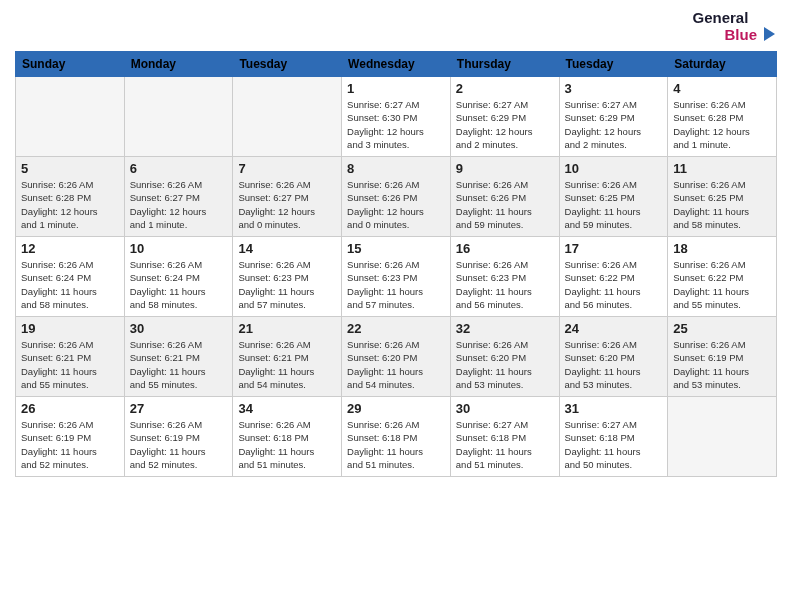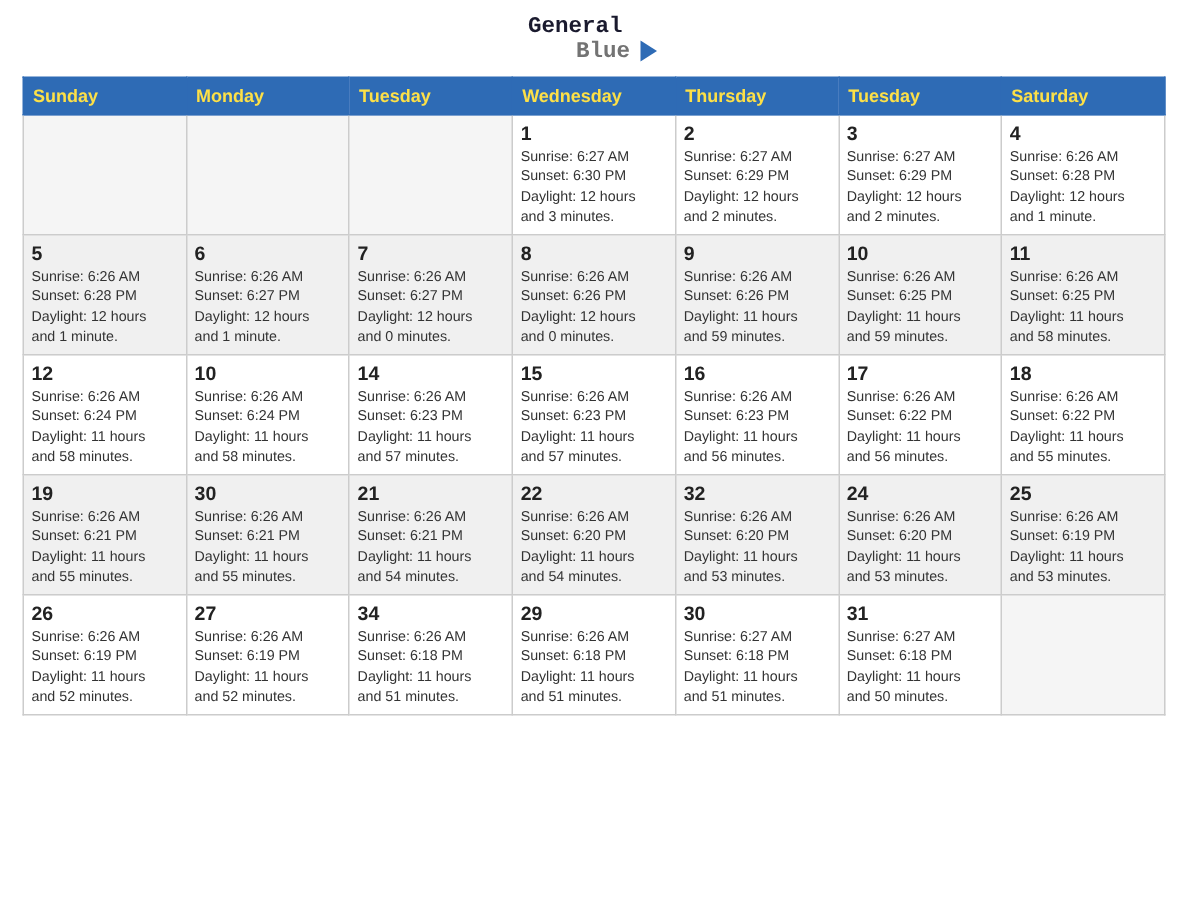--- a/index.html
+++ b/index.html
@@ -11,24 +11,23 @@
       overflow: hidden;
     }
     .page {
       width: 792px;
       height: 612px;
       padding: 10px 15px;
       background: #fff;
     }
     .header {
       display: flex;
-      justify-content: center;
+      justify-content: flex-end;
       align-items: flex-start;
       margin-bottom: 8px;
-      font-family: Liberation Mono, monospace;
     }
     .logo {
       display: flex;
       align-items: center;
       gap: 4px;
     }
     .title-block {
       text-align: right;
     }
     .month-title {
@@ -40,21 +39,21 @@
       font-size: 14px;
       color: #555;
     }
     .calendar {
       width: 100%;
       border-collapse: collapse;
       border: 1px solid #ccc;
     }
     .calendar th {
       background: #2e6bb5;
-      color: #fde047;
+      color: #000000;
       font-size: 12px;
       font-weight: bold;
       text-align: left;
       padding: 5px 6px;
       border: 1px solid #2e6bb5;
     }
     .calendar td {
       border: 1px solid #ccc;
       vertical-align: top;
       padding: 4px 5px;
@@ -82,21 +81,21 @@
   </style>
 </head>
 <body>
 
 <div class="page">
   <div class="header">
     <div class="logo">
   <div style="display:flex;align-items:flex-end;gap:2px;">
     <div style="display:flex;flex-direction:column;line-height:1.1;align-items:flex-start;">
       <span style="font-size:15px;font-weight:bold;color:#1a1a2e;">General</span>
-      <span style="font-size:15px;font-weight:bold;color:#737373;margin-left:32px;">Blue</span>
+      <span style="font-size:15px;font-weight:bold;color:#be185d;margin-left:32px;">Blue</span>
     </div>
     <svg width="18" height="18" viewBox="0 0 18 18">
       <polygon points="5,2 16,9 5,16" fill="#2e6bb5"></polygon>
     </svg>
   </div>
 </div>
     <div class="title-block">
       <div class="month-title"></div>
       <div class="location"></div>
     </div>

